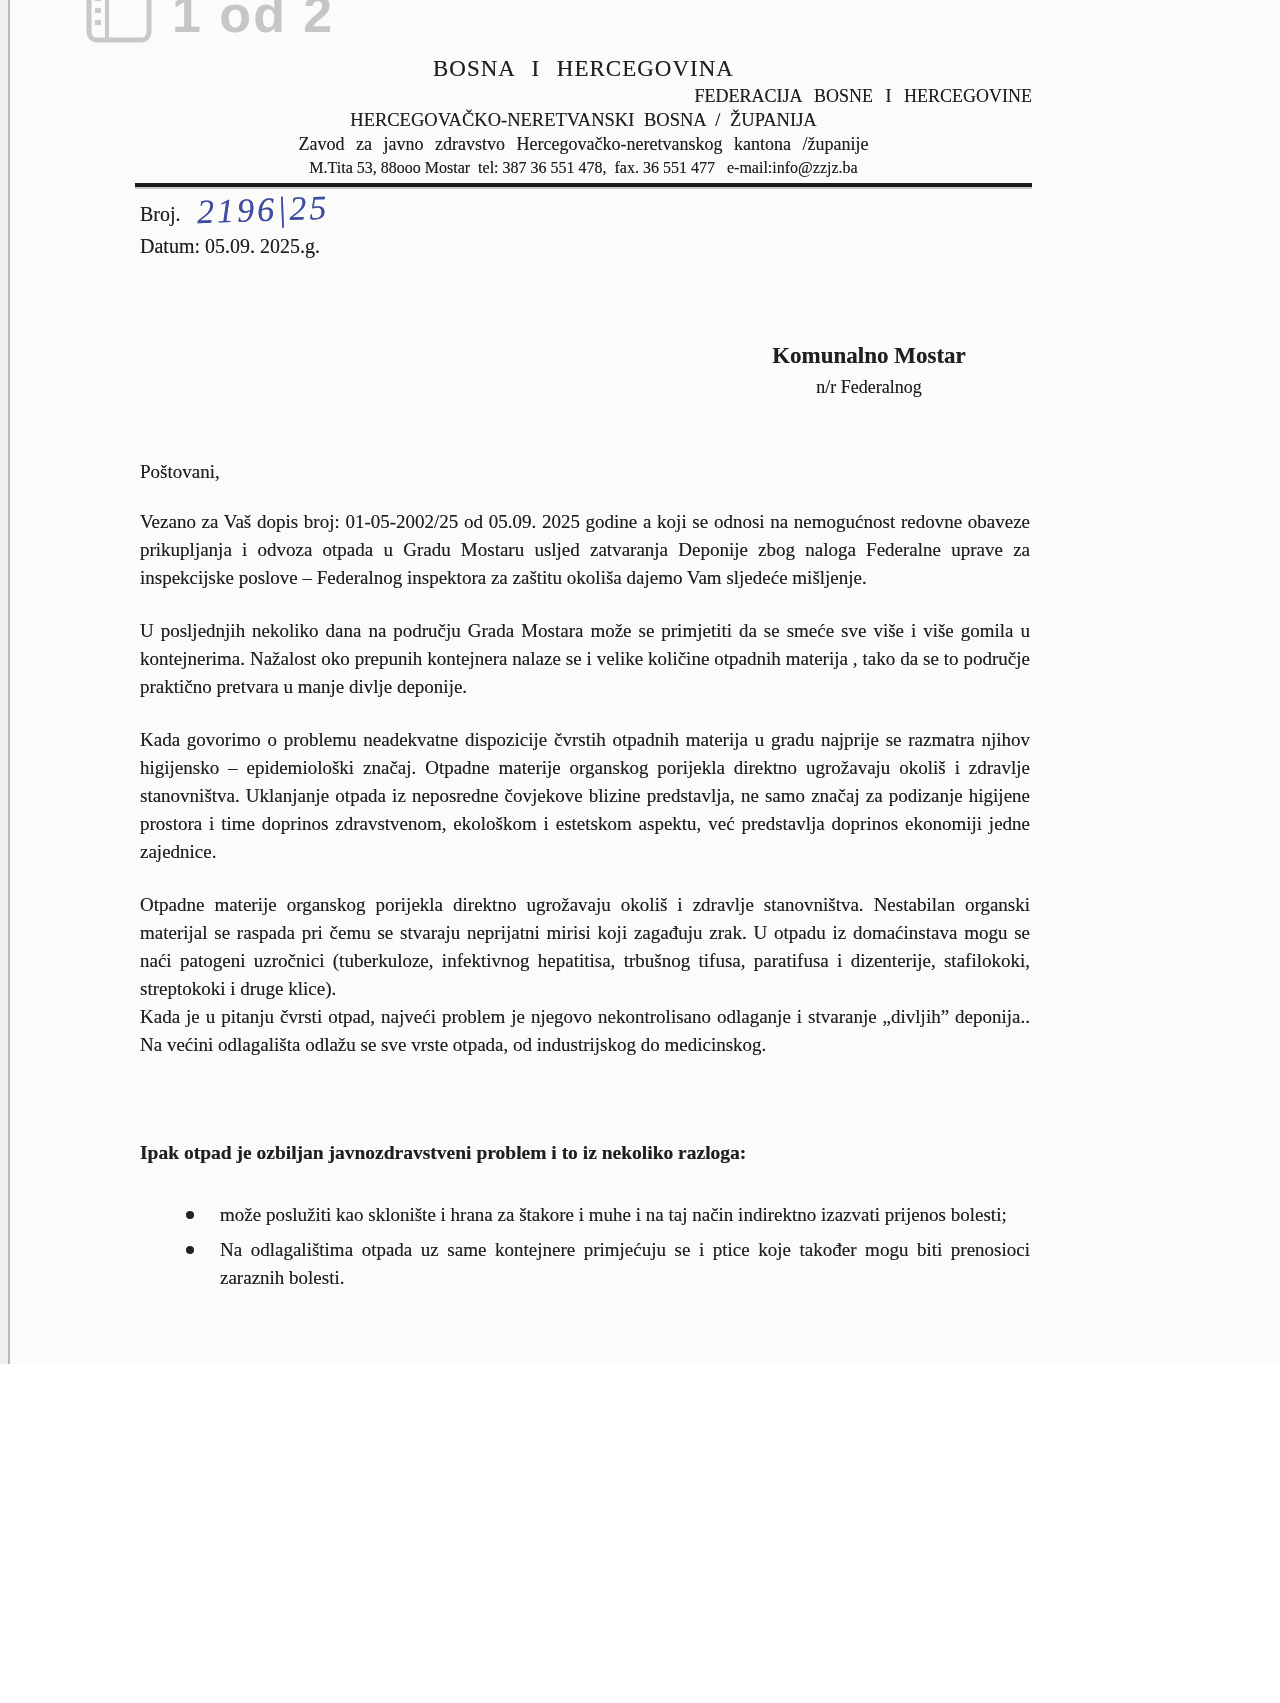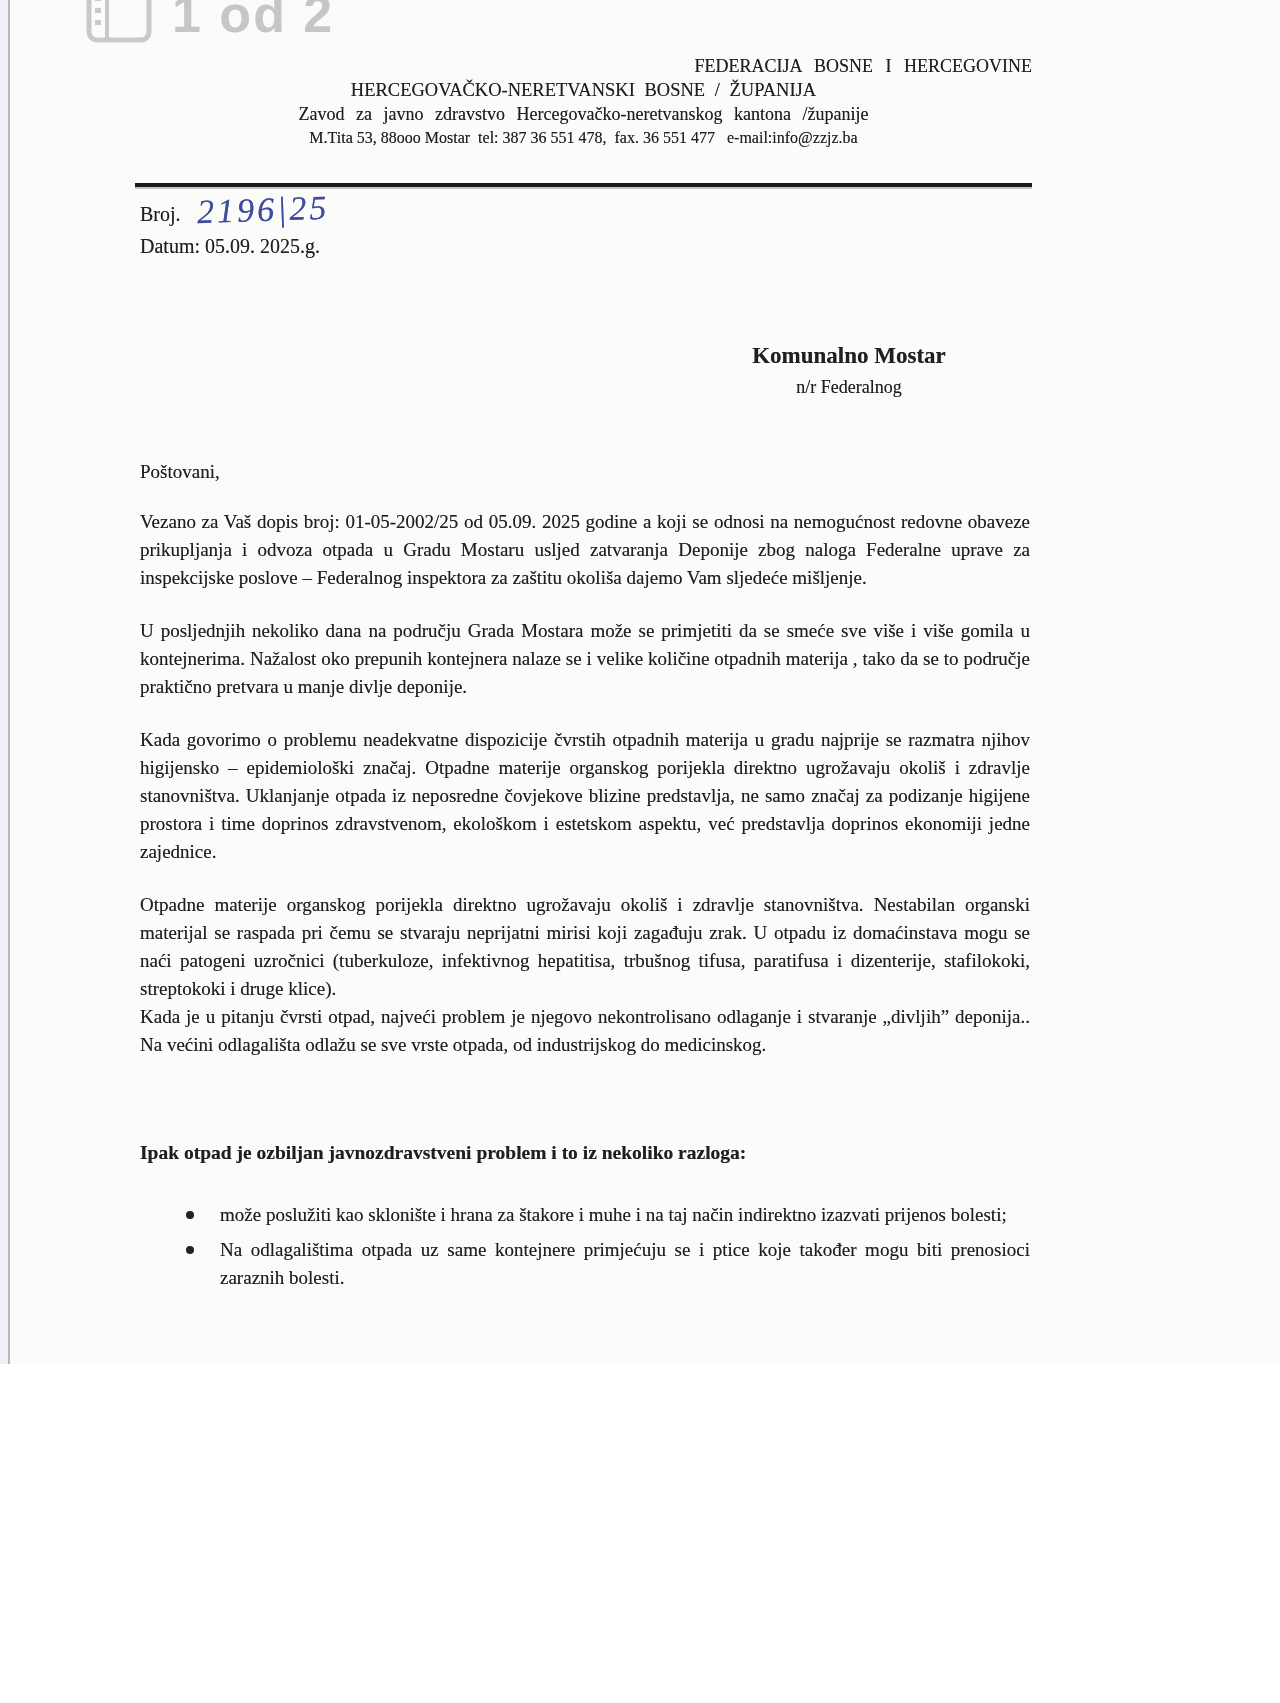--- a/index.html
+++ b/index.html
@@ -44,21 +44,21 @@
   .ref-row{display:flex;align-items:center;}
   .handwriting{
     display:inline-block;
     margin-left:16px;margin-top:-8px;
     font-size:34px;font-style:italic;letter-spacing:3px;
     color:#3f4da0;
     transform:rotate(-2deg);
     text-shadow:0 0 .5px rgba(63,77,160,.7);
   }
 
-  .recipient{position:absolute;left:728px;top:342px;width:242px;text-align:center;
+  .recipient{position:absolute;left:748px;top:342px;width:242px;text-align:center;
              text-shadow:0 0 .6px rgba(25,25,25,.55);}
   .recipient-name{font-size:23px;font-weight:bold;line-height:28px;white-space:nowrap;}
   .recipient-attn{font-size:18px;line-height:24px;margin-top:5px;}
 
   .letter-body{
     position:absolute;left:140px;top:458px;width:890px;
     font-size:19px;line-height:28px;
     text-shadow:0 0 .6px rgba(25,25,25,.55);
   }
   .salutation{margin:0 0 22px 0;}
@@ -92,22 +92,23 @@
       <rect x="3" y="3" width="60" height="52" rx="8" stroke="#c9c9c9" stroke-width="5"></rect>
       <line x1="21" y1="4" x2="21" y2="54" stroke="#c9c9c9" stroke-width="4"></line>
       <rect x="9" y="11" width="6" height="5" fill="#c9c9c9"></rect>
       <rect x="9" y="23" width="6" height="5" fill="#c9c9c9"></rect>
       <rect x="9" y="35" width="6" height="5" fill="#c9c9c9"></rect>
     </svg>
     <span>1 od 2</span>
   </div>
 
   <header class="letterhead">
+    <div class="lh-country">BOSNA I HERCEGOVINA</div>
     <div class="lh-federation">FEDERACIJA BOSNE I HERCEGOVINE</div>
-    <div class="lh-canton">HERCEGOVAČKO-NERETVANSKI BOSNE / ŽUPANIJA</div>
+    <div class="lh-canton">HERCEGOVAČKO-NERETVANSKI BOSNA / ŽUPANIJA</div>
     <div class="lh-institution">Zavod za javno zdravstvo Hercegovačko-neretvanskog kantona /županije</div>
     <div class="lh-contact">M.Tita 53, 88ooo Mostar  tel: 387 36 551 478,  fax. 36 551 477   e-mail:info@zzjz.ba</div>
   </header>
 
   <div class="rule"></div>
 
   <div class="ref">
     <div class="ref-row">
       <span class="ref-label">Broj.</span>
       <span class="handwriting">2196|25</span>

